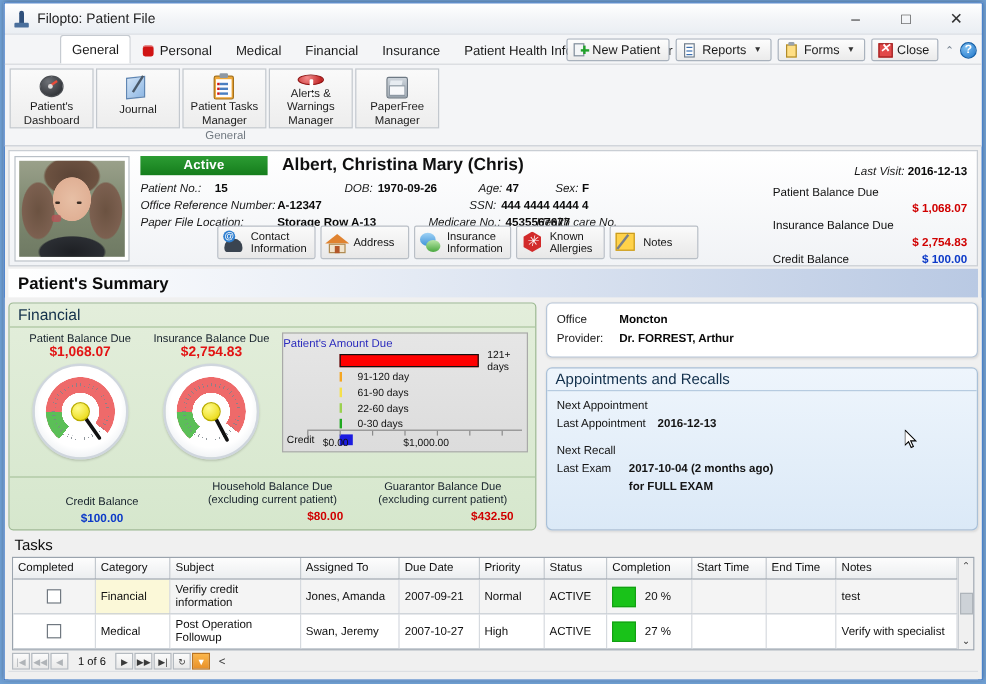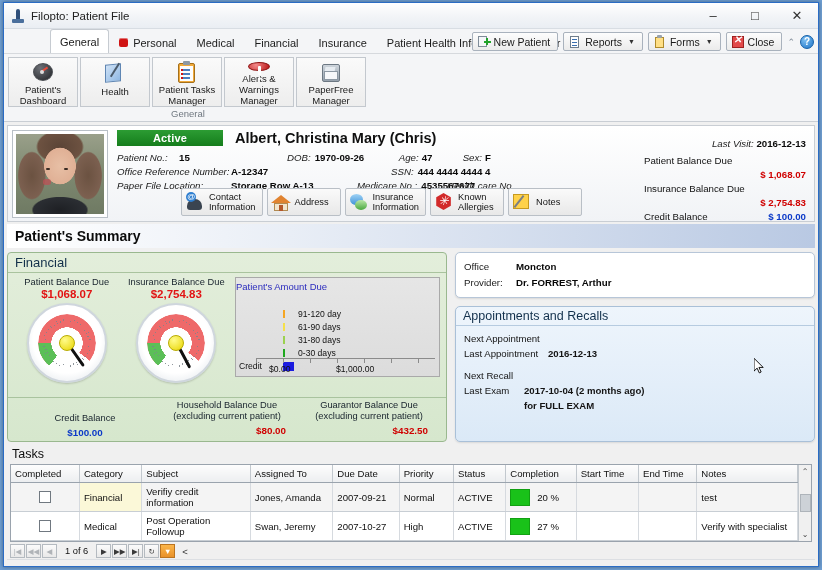--- a/index.html
+++ b/index.html
@@ -576,21 +576,21 @@
                 <i class="d3"></i>
               </span>
           <span class="lbl">Patient's</span>
           <span class="lbl">Dashboard</span>
         </div>
         <div class="rbtn">
           <span class="rico ico-journal">
                 <i class="j1"></i>
                 <i class="j2"></i>
               </span>
-          <span class="lbl">Health</span>
+          <span class="lbl">Journal</span>
         </div>
         <div class="rbtn">
           <span class="rico ico-tasks">
                 <i class="c1"></i>
                 <i class="c2"></i>
                 <i class="c3"></i>
                 <i class="li" style="top:7px"></i>
                 <i class="li" style="top:11px"></i>
                 <i class="li" style="top:15px"></i>
                 <i class="ck" style="top:7px"></i>
@@ -753,31 +753,35 @@
                 <div class="g-ticks"></div>
                 <div class="g-needle" style="transform:rotate(62deg)"></div>
                 <div class="g-hub"></div>
               </div>
             </div>
           </div>
 
           <div class="chart-box">
             <div class="chart-title">Patient's Amount Due</div>
             <div class="chart-plot">
+              <div class="crow" style="top:0px">
+                <div class="cbar big" style="width:116px;background:#ff0000"></div>
+                <div class="clabel" style="left:170px">121+ days</div>
+              </div>
               <div class="crow" style="top:14px">
                 <div class="cbar" style="width:2px;height:8px;background:#f5a623"></div>
                 <div class="clabel" style="left:62px">91-120 day</div>
               </div>
               <div class="crow" style="top:27px">
                 <div class="cbar" style="width:2px;height:8px;background:#f5e04a"></div>
                 <div class="clabel" style="left:62px">61-90 days</div>
               </div>
               <div class="crow" style="top:40px">
                 <div class="cbar" style="width:2px;height:8px;background:#9bd14f"></div>
-                <div class="clabel" style="left:62px">31-80 days</div>
+                <div class="clabel" style="left:62px">22-60 days</div>
               </div>
               <div class="crow" style="top:53px">
                 <div class="cbar" style="width:2px;height:8px;background:#1fa81f"></div>
                 <div class="clabel" style="left:62px">0-30 days</div>
               </div>
               <div class="crow" style="top:66px">
                 <div class="credit-lbl">Credit</div>
                 <div class="cbar" style="width:11px;height:9px;background:#1c1ce0"></div>
               </div>
             </div>

